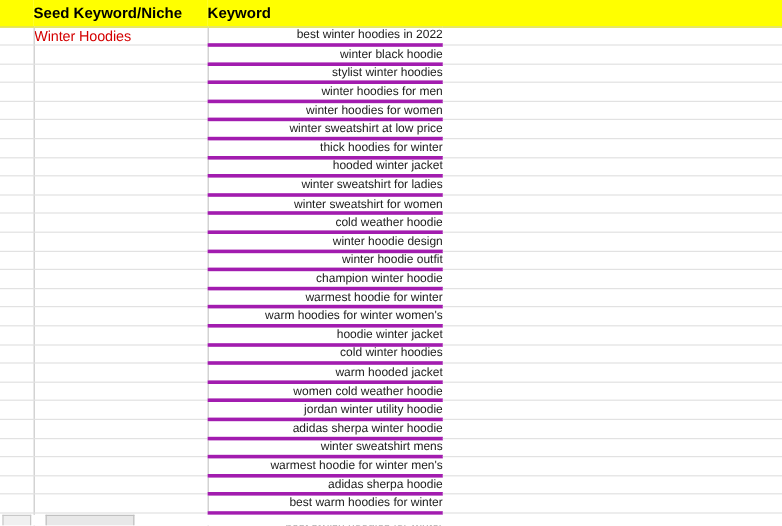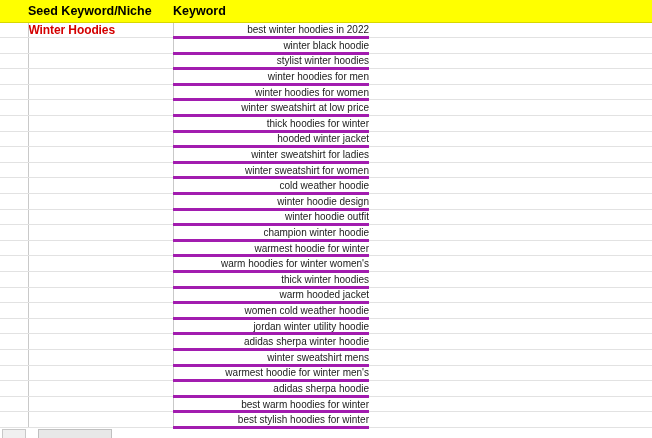--- a/index.html
+++ b/index.html
@@ -86,21 +86,21 @@
     font-size: 10px;
     color: #1a1a1a;
     text-align: right;
   }
   td.cell-d {
     border-bottom: 1px solid #e2e2e2;
     background: #ffffff;
   }
   .seed-label {
     color: #d40000;
-    font-weight: bold;
+    font-weight: normal;
     font-size: 12px;
     letter-spacing: -0.1px;
   }
   
   .bottom-strip {
     position: absolute;
     left: 0;
     bottom: 0;
     width: 652px;
     height: 9px;
@@ -241,21 +241,27 @@
         </tr>
         <tr class="data-row">
           <td class="cell-a"></td>
           <td class="cell-b"></td>
           <td class="cell-c">warm hoodies for winter women's</td>
           <td class="cell-d"></td>
         </tr>
         <tr class="data-row">
           <td class="cell-a"></td>
           <td class="cell-b"></td>
-          <td class="cell-c">thick winter hoodies</td>
+          <td class="cell-c">hoodie winter jacket</td>
+          <td class="cell-d"></td>
+        </tr>
+        <tr class="data-row">
+          <td class="cell-a"></td>
+          <td class="cell-b"></td>
+          <td class="cell-c">cold winter hoodies</td>
           <td class="cell-d"></td>
         </tr>
         <tr class="data-row">
           <td class="cell-a"></td>
           <td class="cell-b"></td>
           <td class="cell-c">warm hooded jacket</td>
           <td class="cell-d"></td>
         </tr>
         <tr class="data-row">
           <td class="cell-a"></td>

